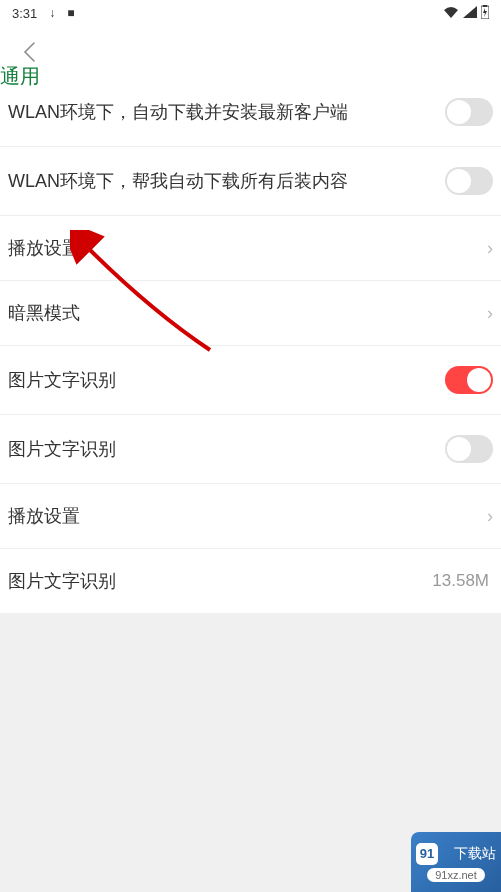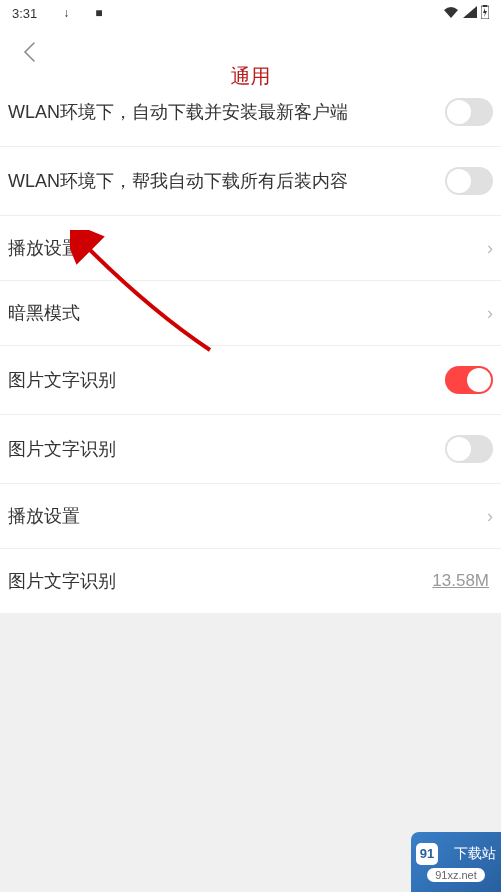--- a/index.html
+++ b/index.html
@@ -21,21 +21,21 @@
       display: flex;
       justify-content: space-between;
       align-items: center;
       padding: 0 12px;
       font-size: 13px;
       color: #333;
     }
     .status-left {
       display: flex;
       align-items: center;
-      gap: 26px;
+      gap: 12px;
     }
     .status-right {
       display: flex;
       align-items: center;
       gap: 4px;
     }
     .header {
       height: 52px;
       background: #fff;
       display: flex;
@@ -47,23 +47,23 @@
       left: 14px;
       width: 30px;
       height: 30px;
       display: flex;
       align-items: center;
       justify-content: center;
       cursor: pointer;
     }
     .page-title {
       width: 100%;
-      text-align: center;
+      text-align: left;
       font-size: 20px;
-      color: #b91c1c;
+      color: #15803d;
       font-weight: 400;
       margin-top: 48px;
     }
     .settings-list {
       background: #fff;
     }
     .setting-item {
       display: flex;
       justify-content: space-between;
       align-items: center;
@@ -77,21 +77,20 @@
     }
     .setting-label {
       font-size: 18px;
       color: #333;
       flex: 1;
     }
     .setting-value {
       font-size: 17px;
       color: #999;
       margin-right: 4px;
-      text-decoration: underline;
     }
     .chevron {
       color: #bbb;
       font-size: 18px;
       font-weight: 300;
     }
     .toggle {
       width: 48px;
       height: 28px;
       border-radius: 14px;

